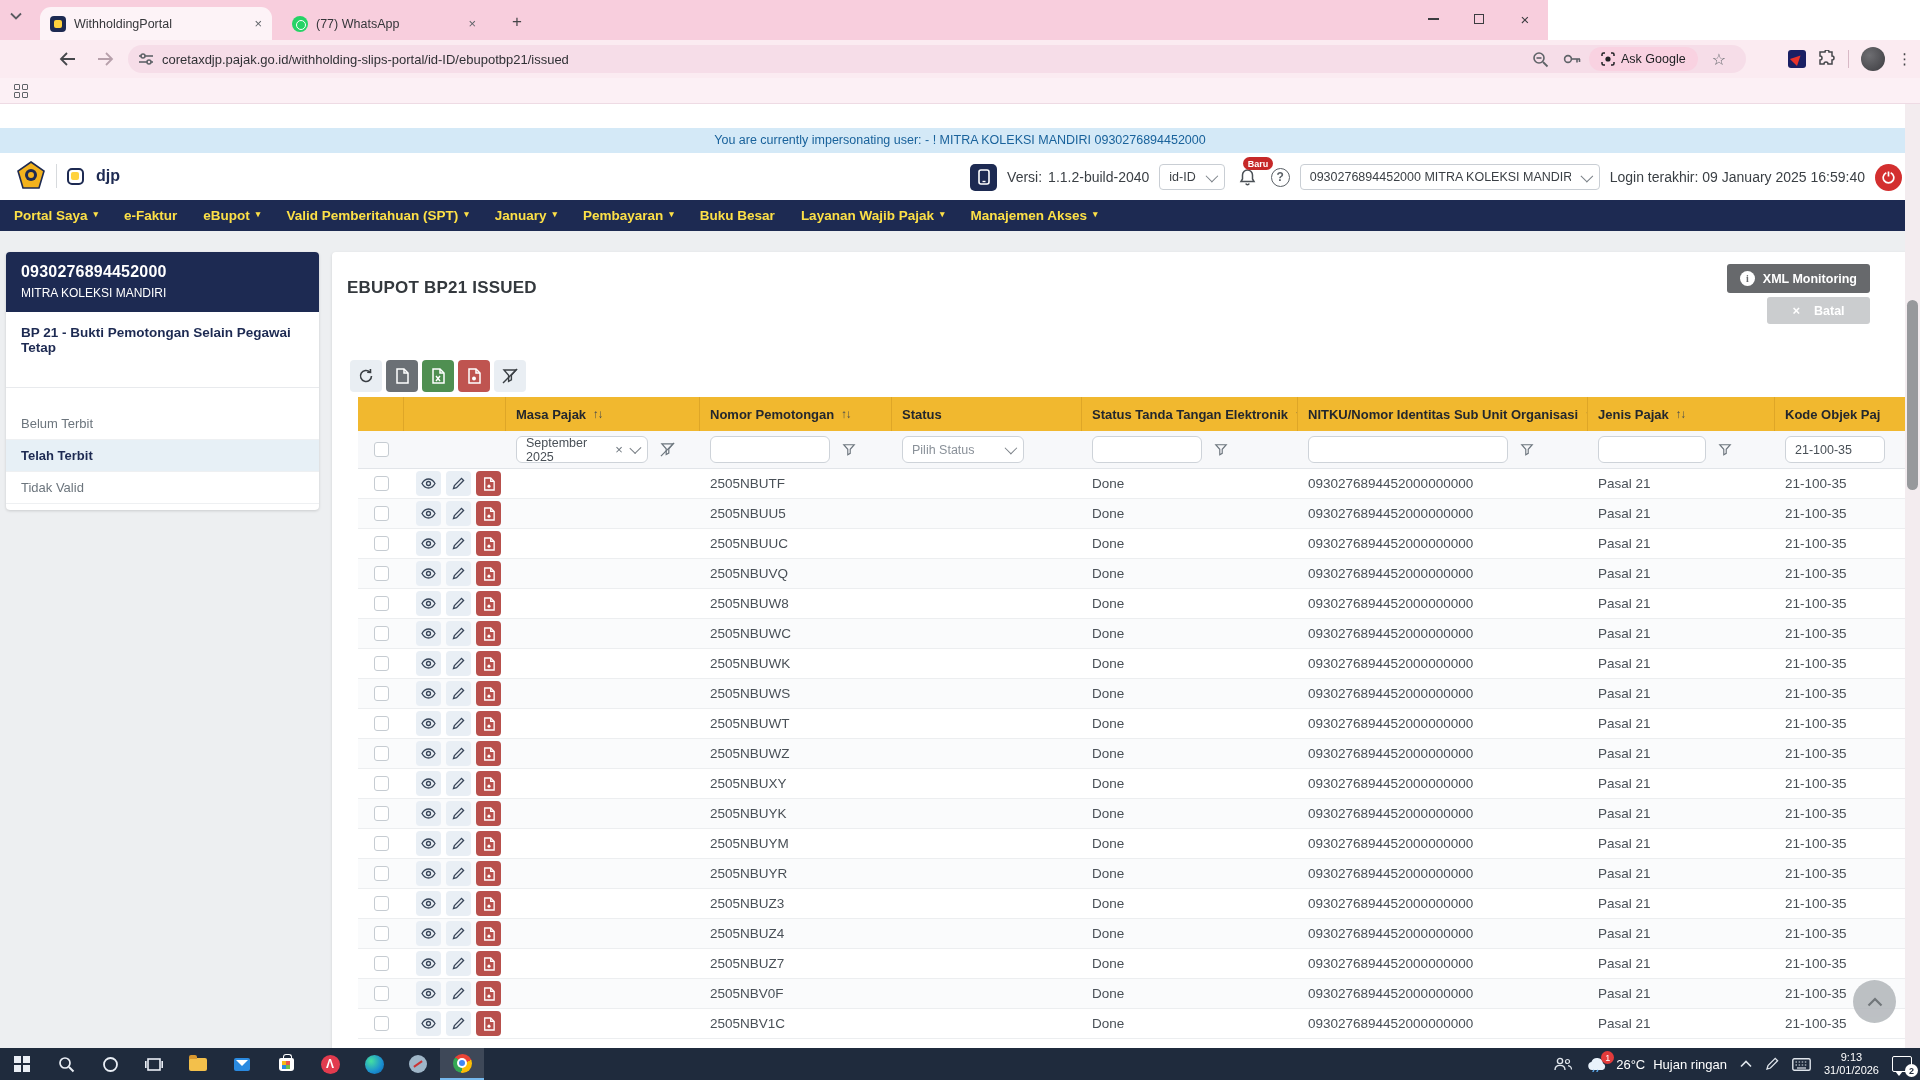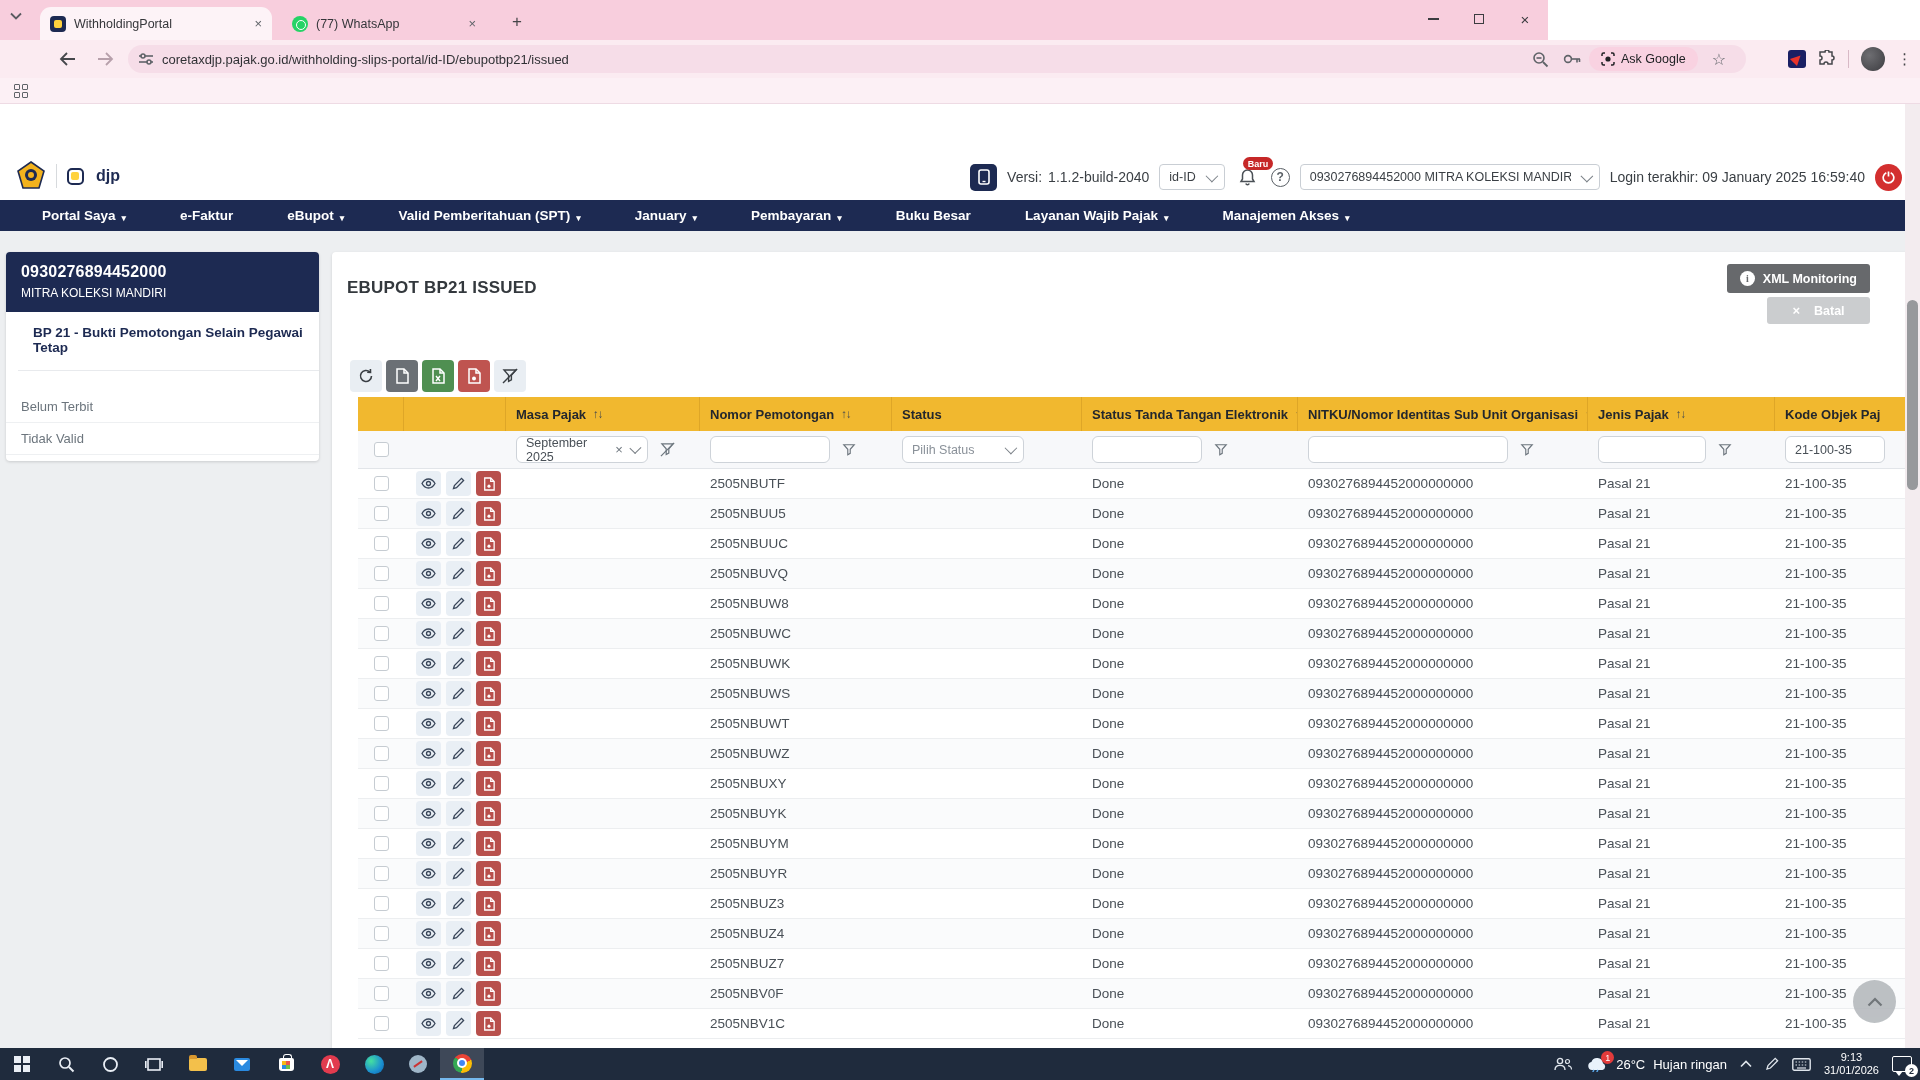--- a/index.html
+++ b/index.html
@@ -53,31 +53,31 @@
   .head-right { position:absolute; right:18px; top:8px; height:32px; display:flex; align-items:center; gap:10px;}
   .mob-ico { width:27px; height:27px; background:#1d2a52; border-radius:5px; display:flex; align-items:center; justify-content:center;}
   .hr-text { font-size:14px; color:#3a3f44;}
   .mini-select { height:26px; border:1px solid #c9ced4; border-radius:4px; background:#fff; display:flex; align-items:center; gap:10px; padding:0 9px; font-size:12.5px; color:#3a3f44;}
   .bell-wrap { position:relative; width:26px; height:26px; display:flex; align-items:center; justify-content:center;}
   .baru { position:absolute; top:-7px; left:8px; background:#c62828; color:#fff; font-size:9px; font-weight:700; border-radius:7px; padding:1.5px 5px;}
   .help-circ { width:19px; height:19px; border:1.6px solid #5a6066; border-radius:50%; color:#5a6066; font-size:12px; font-weight:700; display:flex; align-items:center; justify-content:center;}
   .logout { width:27px; height:27px; border-radius:50%; background:#d32f2f; display:flex; align-items:center; justify-content:center;}
 
   #navbar { position:absolute; top:96px; left:0; width:1920px; height:31px; background:#1d2a52; display:flex; align-items:center; gap:26px; padding:0 14px;}
-  .navitem { color:#ffffff; font-size:13.5px; font-weight:600; display:flex; align-items:flex-end; gap:6px; cursor:pointer; white-space:nowrap;margin-left:28px;}
+  .navitem { color:#fde047; font-size:13.5px; font-weight:600; display:flex; align-items:flex-start; gap:6px; cursor:pointer; white-space:nowrap;}
   .navitem .caret { font-size:9px; margin-top:1px;}
 
   #contentbg { position:absolute; top:127px; left:0; width:1920px; height:817px; background:#edeff1;}
 
   
   #sidebar { position:absolute; left:6px; top:148px; width:313px; background:#fff; border-radius:4px; box-shadow:0 1px 3px rgba(0,0,0,.15); padding-bottom:6px;}
   .sb-head { background:#1d2a52; color:#fff; border-radius:4px 4px 0 0; padding:11px 15px 12px;}
   .sb-npwp { font-size:16px; font-weight:700; letter-spacing:.2px;}
   .sb-name { font-size:12px; margin-top:5px;}
-  .sb-section { padding:13px 15px 15px; font-size:13.5px; font-weight:700; color:#1d2a52; border-bottom:1px solid #e8eaed;margin-left:12px;}
+  .sb-section { padding:13px 15px 32px; font-size:13.5px; font-weight:700; color:#1d2a52; border-bottom:1px solid #e8eaed;}
   .sb-list { padding-top:20px;}
   .sb-item { padding:8px 15px; font-size:13px; color:#6c757d; border-bottom:1px solid #eef0f2; cursor:pointer;}
   .sb-item.active { background:#e7f0f6; color:#1d2a52; font-weight:700;}
 
   
   #maincard { position:absolute; left:332px; top:148px; width:1588px; height:796px; background:#fff; border-radius:4px 0 0 0; box-shadow:0 1px 3px rgba(0,0,0,.12);}
   .page-title { position:absolute; left:15px; top:26px; font-size:17px; font-weight:700; color:#33383d; letter-spacing:.2px;}
   .btn-xml { position:absolute; right:50px; top:12px; height:29px; background:#67696c; color:#fff; border:none; border-radius:3px; font-size:12.5px; font-weight:700; display:flex; align-items:center; gap:8px; padding:0 13px; cursor:pointer;}
   .info-circ { width:15px; height:15px; background:#fff; color:#67696c; border-radius:50%; font-size:10px; font-weight:700; display:flex; align-items:center; justify-content:center; font-family:"Liberation Serif",serif;}
   .btn-batal { position:absolute; right:50px; top:45px; height:27px; width:103px; background:#cbcdcf; color:#fff; border:none; border-radius:3px; font-size:12.5px; font-weight:700; display:flex; align-items:center; justify-content:center; gap:14px;}
@@ -252,20 +252,21 @@
   <span class="appsgrid">
       <span></span>
       <span></span>
       <span></span>
       <span></span>
     </span>
 </div>
 
 <div id="page">
 
+  <div id="banner">You are currently impersonating user: - ! MITRA KOLEKSI MANDIRI 0930276894452000</div>
 
   <div id="siteheader">
     <div class="logo-wrap">
       <svg class="gold-emblem" viewBox="0 0 30 30">
         <polygon points="15,1 28,10 23,27 7,27 2,10" fill="#f2b21d" stroke="#1d2a52" stroke-width="1.6"></polygon>
         <circle cx="15" cy="14" r="6" fill="#1d2a52"></circle>
         <circle cx="15" cy="14" r="3" fill="#f2b21d"></circle>
       </svg>
       <span style="width:1px;height:24px;background:#d7dadd;"></span>
       <span class="djp-ico"></span>
@@ -361,20 +362,23 @@
       <div class="sb-npwp">0930276894452000</div>
       <div class="sb-name">MITRA KOLEKSI MANDIRI</div>
     </div>
     <div class="sb-section">BP 21 - Bukti Pemotongan Selain Pegawai Tetap</div>
     <div class="sb-list">
 
         <div class="sb-item">
           <span>Belum Terbit</span>
         </div>
 
+        <div class="sb-item active">
+          <span>Telah Terbit</span>
+        </div>
 
         <div class="sb-item">
           <span>Tidak Valid</span>
         </div>
       </div>
   </div>
 
   <div id="maincard">
     <div class="page-title">EBUPOT BP21 ISSUED</div>
 

